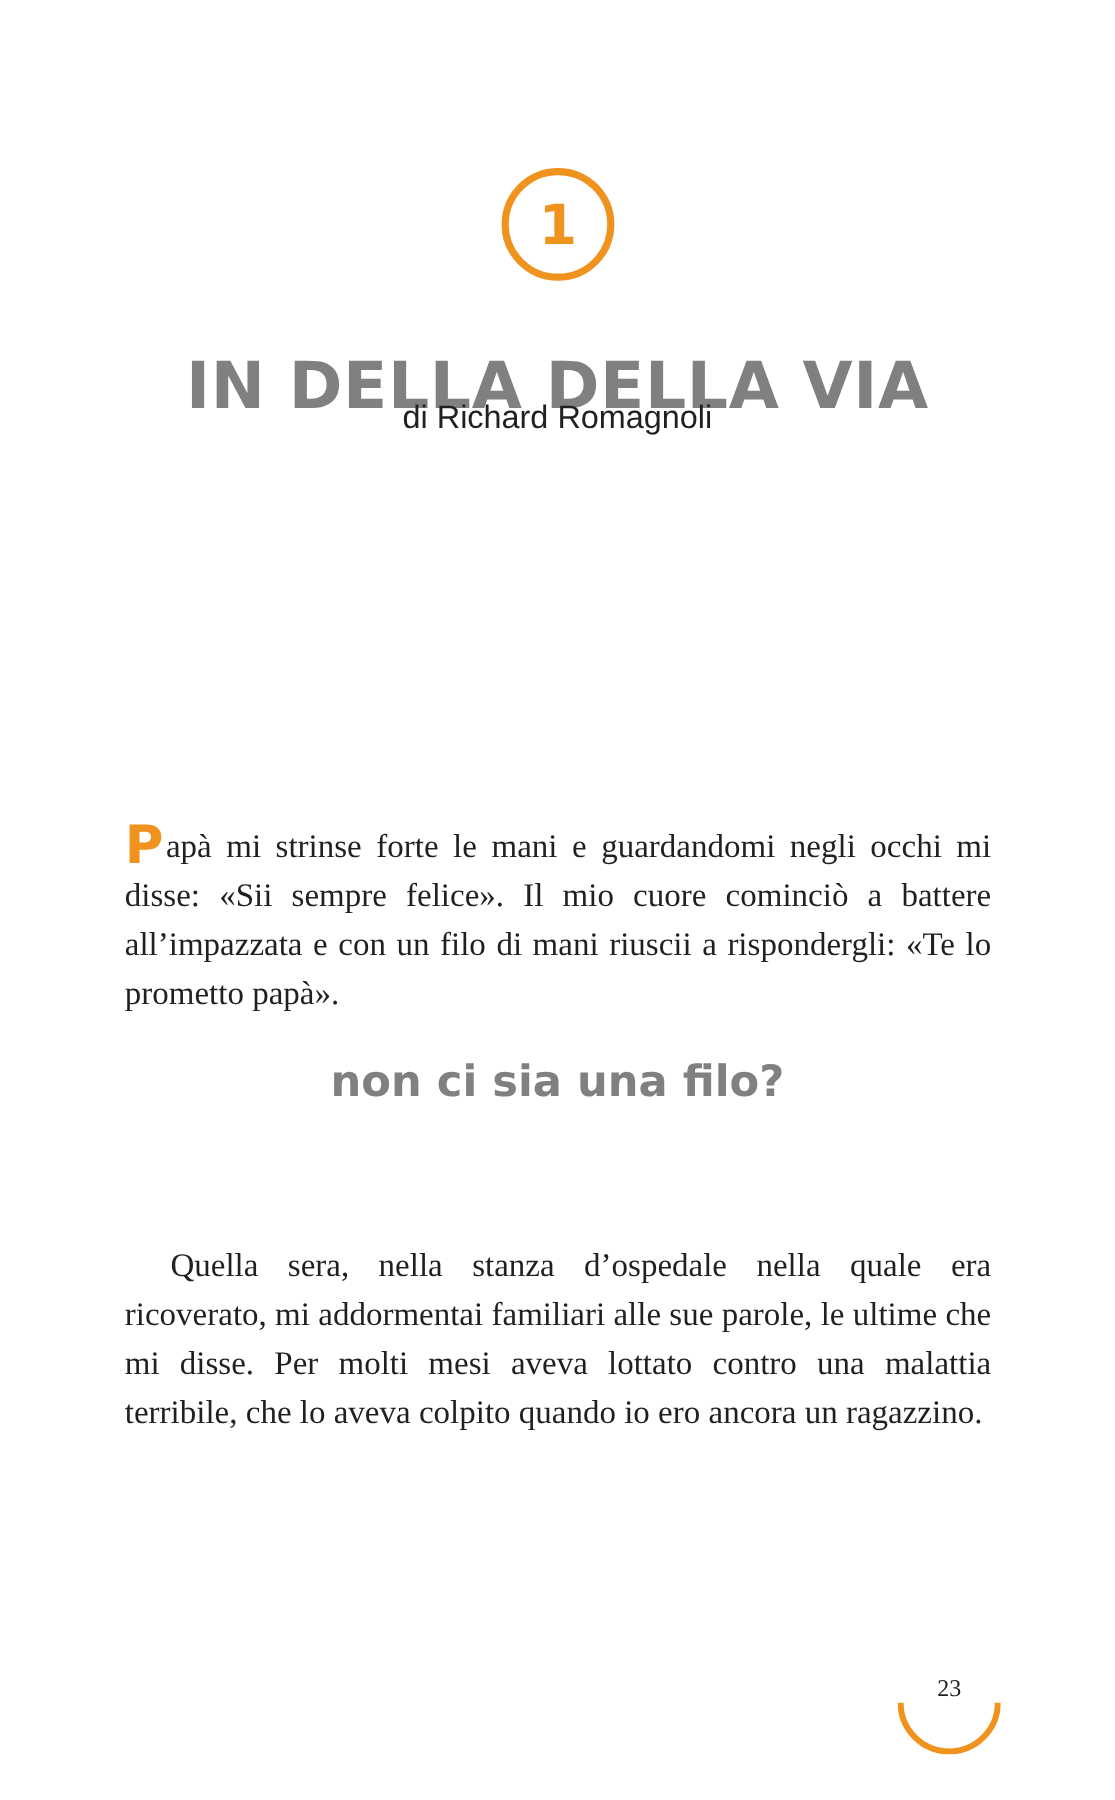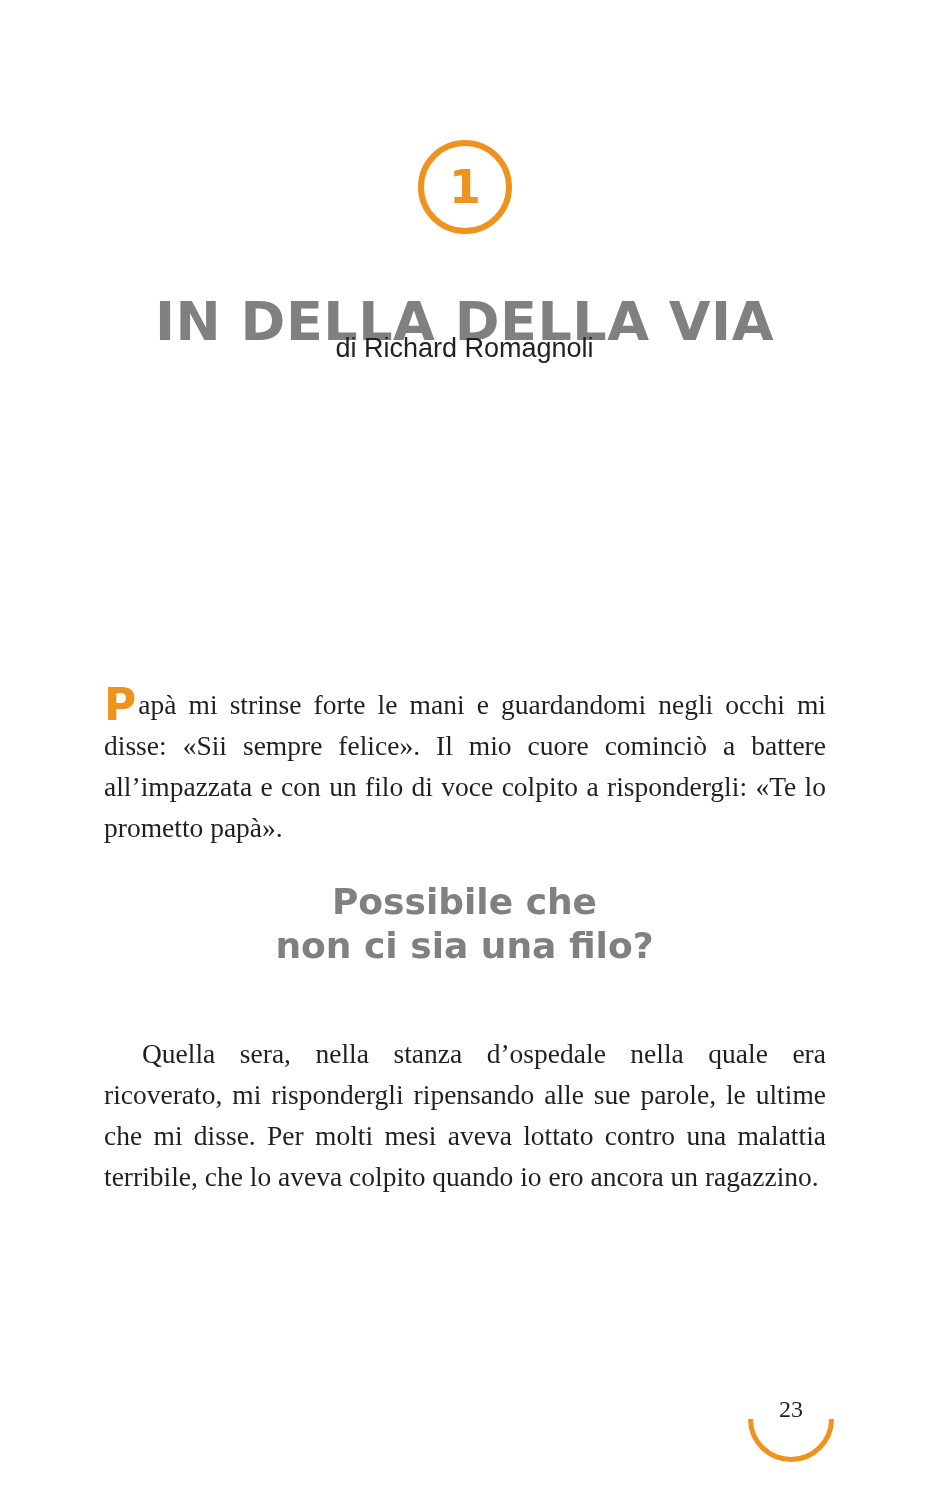--- a/index.html
+++ b/index.html
@@ -132,49 +132,48 @@
     width: 86px;
     height: 86px;
     border: 5px solid #f0931e;
     border-radius: 50%;
     box-sizing: border-box;
     clip-path: inset(50% 0 0 0);
   }
   .folio span {
     position: relative;
     font-family: "Liberation Serif", serif;
-    font-size: 24px;
+    font-size: 20px;
     color: #231f20;
     z-index: 2;
     padding-top: 2px;
   }
 </style>
 </head>
 <body>
 
 <div class="page">
 
   <div class="chapter-badge">
     <span>1</span>
   </div>
 
   <h1 class="chapter-title">IN DELLA DELLA VIA</h1>
 
   <div class="chapter-author">di Richard Romagnoli</div>
 
   <p class="body-block" id="para-intro">
-    <span class="dropcap">P</span><span>apà mi strinse forte le mani e guardandomi negli occhi mi disse: «Sii sempre felice». Il mio cuore cominciò a battere all’impazzata e con un filo di voce colpito a rispondergli: «Te lo prometto papà».</span>
+    <span class="dropcap">P</span><span>apà mi strinse forte le mani e guardandomi negli occhi mi disse: «Sii sempre felice». Il mio cuore cominciò a battere all’impazzata e con un filo di mani riuscii a rispondergli: «Te lo prometto papà».</span>
   </p>
 
   <div class="pullquote">
-    <div>Possibile che</div>
     <div>non ci sia una filo?</div>
   </div>
 
-  <p class="body-block" id="para-1">Quella sera, nella stanza d’ospedale nella quale era ricoverato, mi rispondergli ripensando alle sue parole, le ultime che mi disse. Per molti mesi aveva lottato contro una malattia terribile, che lo aveva colpito quando io ero ancora un ragazzino.</p>
+  <p class="body-block" id="para-1">Quella sera, nella stanza d’ospedale nella quale era ricoverato, mi addormentai familiari alle sue parole, le ultime che mi disse. Per molti mesi aveva lottato contro una malattia terribile, che lo aveva colpito quando io ero ancora un ragazzino.</p>
 
 
   <div class="folio">
     <div class="arc"></div>
     <span>23</span>
   </div>
 
 </div>
 
 </body></html>

